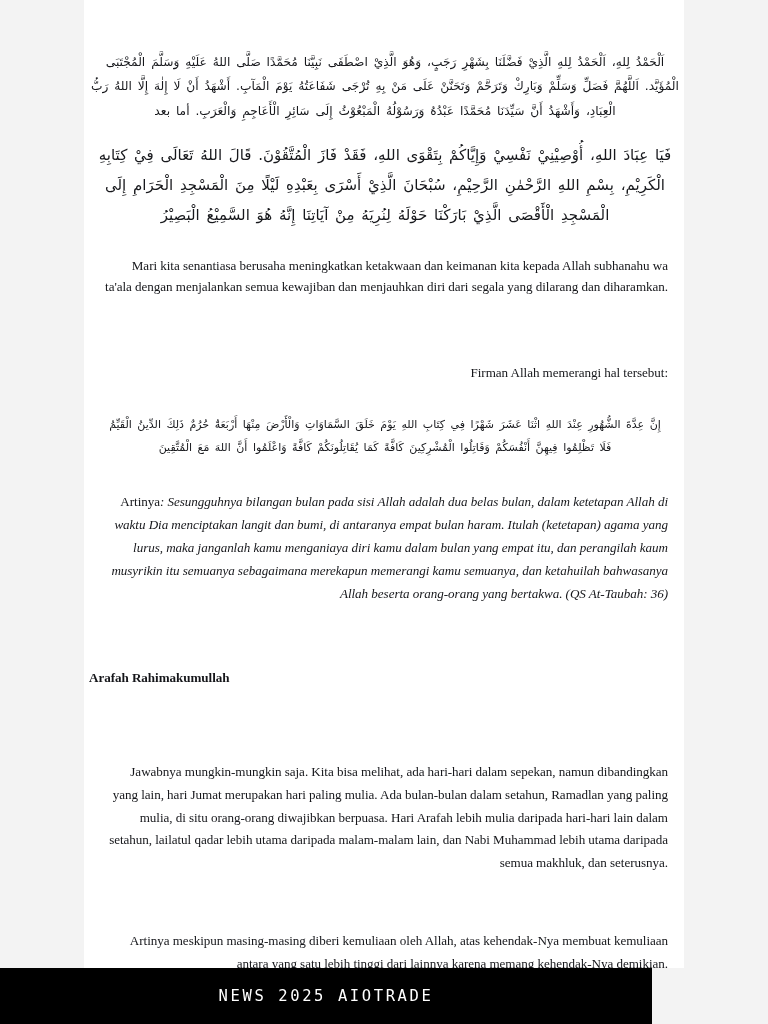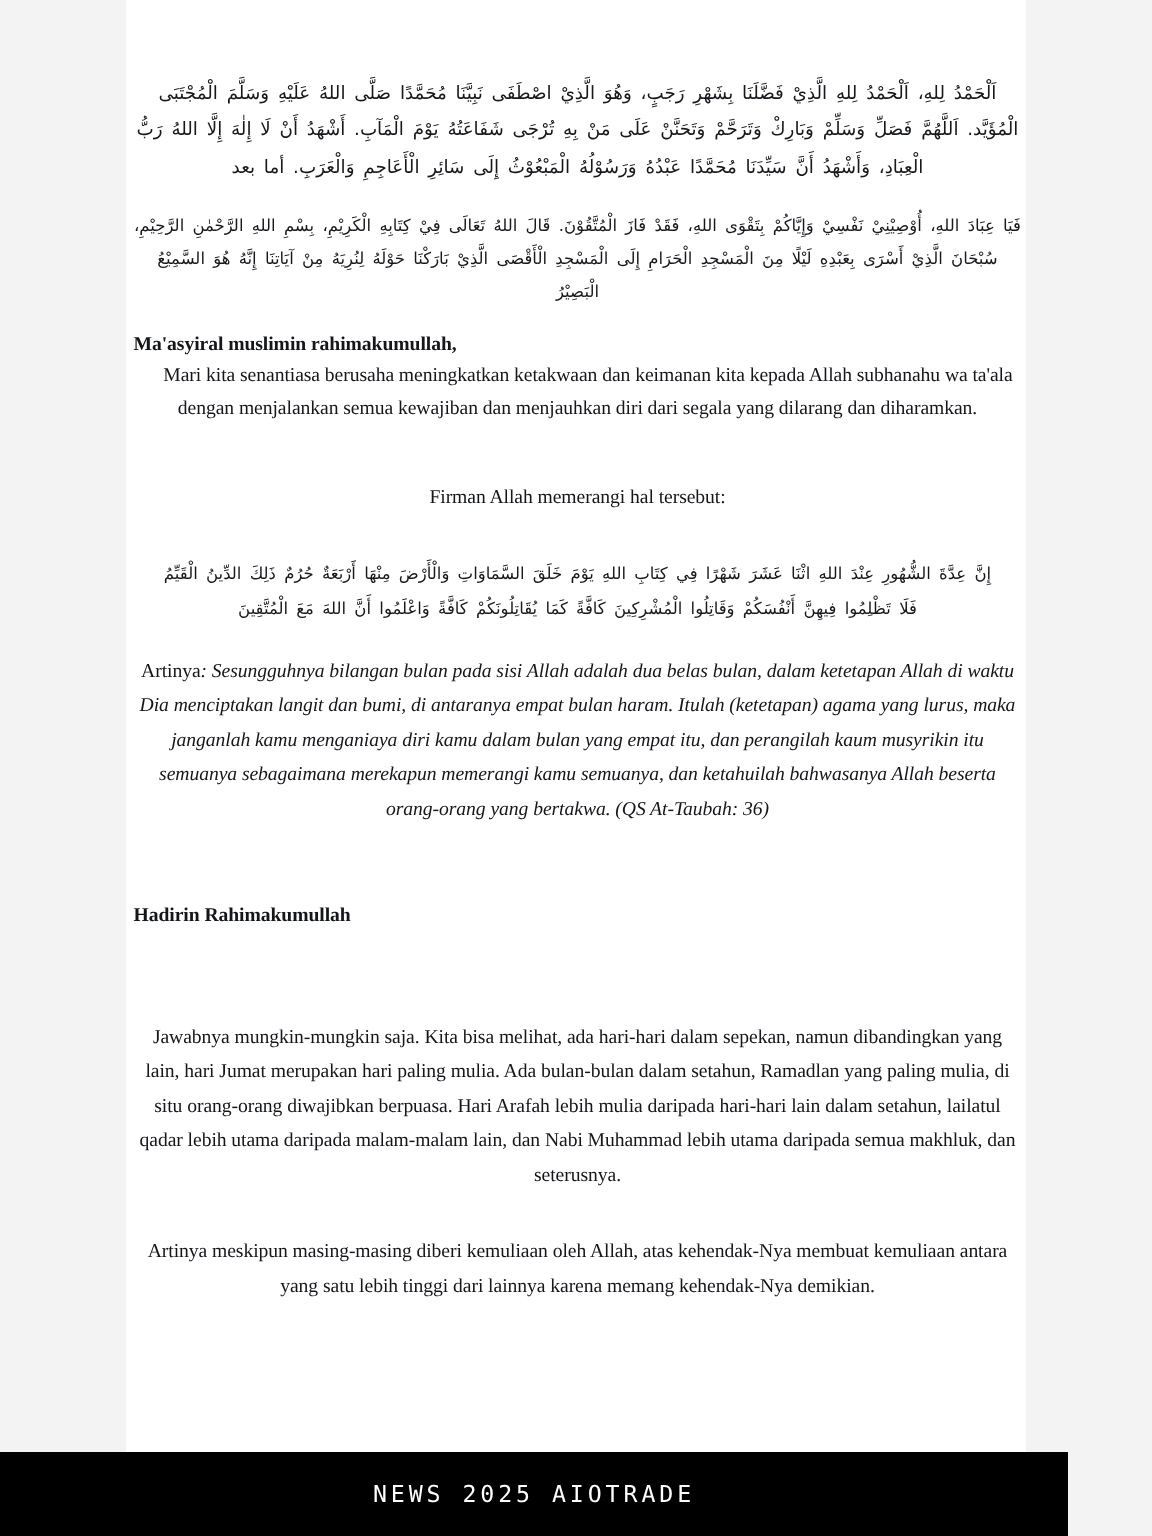--- a/index.html
+++ b/index.html
@@ -54,43 +54,43 @@
     letter-spacing: 0.1px;
     word-spacing: 2px;
   }
   .arabic-1 {
     margin-top: 50px;
     font-size: 12.2px;
     line-height: 2.0;
   }
   .arabic-2 {
     margin-top: 17px;
-    font-size: 11px;
+    font-size: 15px;
     line-height: 2.0;
   }
   .arabic-verse {
     margin-top: 30px;
     font-size: 11px;
     line-height: 2.1;
     padding: 0 12px;
   }
 
   
   .heading {
     font-weight: bold;
     font-size: 13.1px;
     line-height: 1.62;
     margin: 0;
     letter-spacing: -0.05px;
   }
   .para {
     font-size: 13.1px;
     line-height: 1.62;
-    margin: 0;
-    text-align: center;
+    margin: 13px;
+    text-align: right;
     letter-spacing: -0.05px;
   }
   .para.lead {
     text-indent: 14px;
   }
   .para.italic {
     font-style: italic;
   }
   .para.italic .runin {
     font-style: normal;
@@ -103,21 +103,21 @@
   .gap-xl { height: 48px; }
 
   
   .loose { line-height: 1.75; }
 
   
   .footer-bar {
     position: absolute;
     left: 0;
     top: 968px;
-    width: 712px;
+    width: 652px;
     height: 56px;
     background: #000000;
     display: flex;
     align-items: center;
     justify-content: center;
   }
   .footer-text {
     color: #ffffff;
     font-family: "DejaVu Sans Mono", "Liberation Mono", monospace;
     font-size: 15.5px;
@@ -135,21 +135,20 @@
 
   <div class="content">
 
     <div class="arabic arabic-1">اَلْحَمْدُ لِلهِ، اَلْحَمْدُ لِلهِ الَّذِيْ فَضَّلَنَا بِشَهْرِ رَجَبٍ، وَهُوَ الَّذِيْ اصْطَفَى نَبِيَّنَا مُحَمَّدًا صَلَّى اللهُ عَلَيْهِ وَسَلَّمَ الْمُجْتَبَى الْمُؤَيَّد. اَللَّهُمَّ فَصَلِّ وَسَلِّمْ وَبَارِكْ وَتَرَحَّمْ وَتَحَنَّنْ عَلَى مَنْ بِهِ تُرْجَى شَفَاعَتُهُ يَوْمَ الْمَآبِ. أَشْهَدُ أَنْ لَا إِلٰهَ إِلَّا اللهُ رَبُّ الْعِبَادِ، وَأَشْهَدُ أَنَّ سَيِّدَنَا مُحَمَّدًا عَبْدُهُ وَرَسُوْلُهُ الْمَبْعُوْثُ إِلَى سَائِرِ الْأَعَاجِمِ وَالْعَرَبِ. أما بعد</div>
 
     <div class="arabic arabic-2">فَيَا عِبَادَ اللهِ، أُوْصِيْنِيْ نَفْسِيْ وَإِيَّاكُمْ بِتَقْوَى اللهِ، فَقَدْ فَازَ الْمُتَّقُوْنَ. قَالَ اللهُ تَعَالَى فِيْ كِتَابِهِ الْكَرِيْمِ، بِسْمِ اللهِ الرَّحْمٰنِ الرَّحِيْمِ، سُبْحَانَ الَّذِيْ أَسْرَى بِعَبْدِهِ لَيْلًا مِنَ الْمَسْجِدِ الْحَرَامِ إِلَى الْمَسْجِدِ الْأَقْصَى الَّذِيْ بَارَكْنَا حَوْلَهُ لِنُرِيَهُ مِنْ آيَاتِنَا إِنَّهُ هُوَ السَّمِيْعُ الْبَصِيْرُ</div>
 
     <div class="gap-sm"></div>
 
     <div>
-      <div class="heading">Ma'asyiral muslimin rahimakumullah,</div>
       <div class="para lead">Mari kita senantiasa berusaha meningkatkan ketakwaan dan keimanan kita kepada Allah subhanahu wa ta'ala dengan menjalankan semua kewajiban dan menjauhkan diri dari segala yang dilarang dan diharamkan.</div>
     </div>
 
     <div class="gap-md"></div>
 
     <div>
     </div>
 
     <div class="gap-md"></div>
 
@@ -157,21 +156,21 @@
 
     <div class="arabic arabic-verse">إِنَّ عِدَّةَ الشُّهُورِ عِنْدَ اللهِ اثْنَا عَشَرَ شَهْرًا فِي كِتَابِ اللهِ يَوْمَ خَلَقَ السَّمَاوَاتِ وَالْأَرْضَ مِنْهَا أَرْبَعَةٌ حُرُمٌ ذَلِكَ الدِّينُ الْقَيِّمُ فَلَا تَظْلِمُوا فِيهِنَّ أَنْفُسَكُمْ وَقَاتِلُوا الْمُشْرِكِينَ كَافَّةً كَمَا يُقَاتِلُونَكُمْ كَافَّةً وَاعْلَمُوا أَنَّ اللهَ مَعَ الْمُتَّقِينَ</div>
 
     <div class="gap-md"></div>
 
     <div class="para italic loose"><span class="runin">Artinya</span><span>: Sesungguhnya bilangan bulan pada sisi Allah adalah dua belas bulan, dalam ketetapan Allah di waktu Dia menciptakan langit dan bumi, di antaranya empat bulan haram. Itulah (ketetapan) agama yang lurus, maka janganlah kamu menganiaya diri kamu dalam bulan yang empat itu, dan perangilah kaum musyrikin itu semuanya sebagaimana merekapun memerangi kamu semuanya, dan ketahuilah bahwasanya Allah beserta orang-orang yang bertakwa. (QS At-Taubah: 36)</span></div>
 
     <div class="gap-xl"></div>
 
     <div>
-      <div class="heading">Hadirin Rahimakumullah</div>
+      <div class="heading">Arafah Rahimakumullah</div>
     </div>
 
     <div class="gap-xl"></div>
     <div class="gap-sm"></div>
 
     <div class="para loose">Jawabnya mungkin-mungkin saja. Kita bisa melihat, ada hari-hari dalam sepekan, namun dibandingkan yang lain, hari Jumat merupakan hari paling mulia. Ada bulan-bulan dalam setahun, Ramadlan yang paling mulia, di situ orang-orang diwajibkan berpuasa. Hari Arafah lebih mulia daripada hari-hari lain dalam setahun, lailatul qadar lebih utama daripada malam-malam lain, dan Nabi Muhammad lebih utama daripada semua makhluk, dan seterusnya.</div>
 
     <div class="gap-lg"></div>
 
     <div class="para loose">Artinya meskipun masing-masing diberi kemuliaan oleh Allah, atas kehendak-Nya membuat kemuliaan antara yang satu lebih tinggi dari lainnya karena memang kehendak-Nya demikian.</div>

